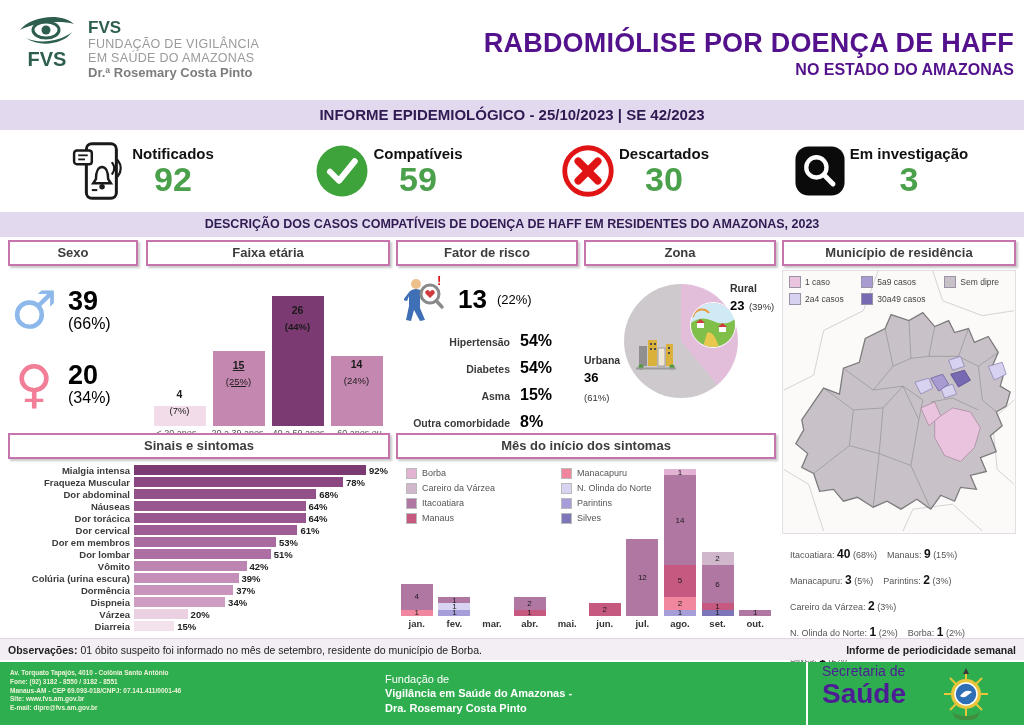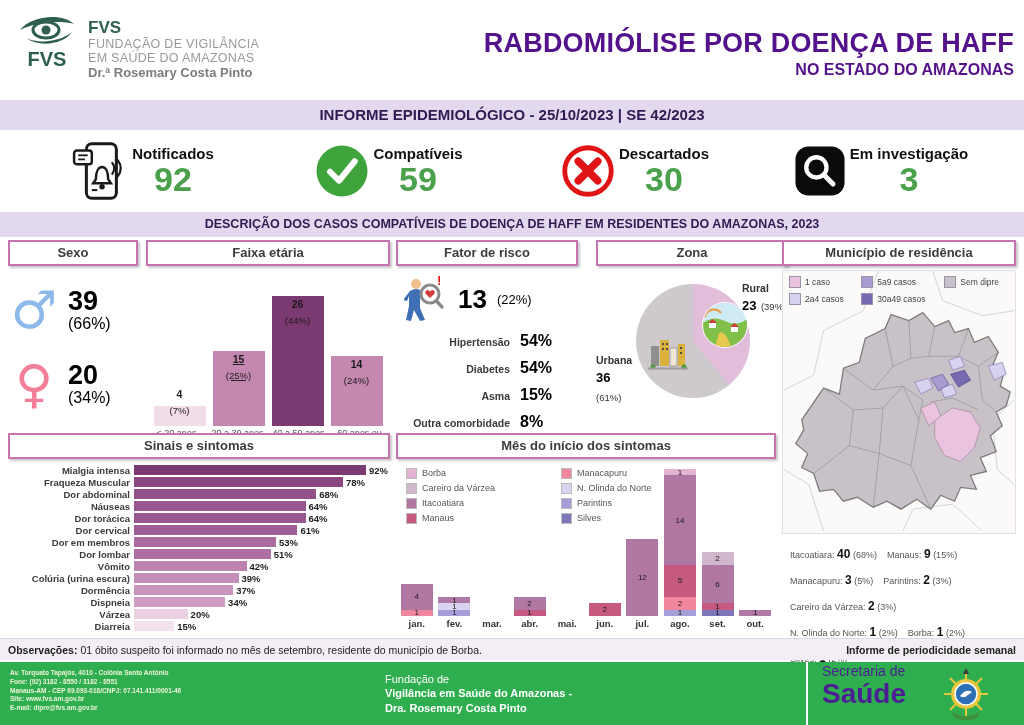--- a/index.html
+++ b/index.html
@@ -51,21 +51,21 @@
   
   #panel-fator{left:396px;top:240px;width:182px;height:192px;}
   #fator-head{position:absolute;top:36px;left:8px;right:8px;display:flex;align-items:center;gap:10px;}
   #fator-value{font-size:26px;font-weight:bold;color:#000;}
   #fator-pct{font-size:13px;color:#000;}
   #fator-rows{position:absolute;top:92px;left:0;right:14px;}
   .fator-row{display:flex;align-items:baseline;justify-content:flex-end;gap:10px;margin-bottom:9px;}
   .fator-label{font-size:10.5px;font-weight:bold;color:#3a3a3a;}
   .fator-pct{font-size:16px;font-weight:bold;color:#000;width:44px;text-align:left;}
   
-  #panel-zona{left:584px;top:240px;width:192px;height:192px;margin-left:12px;}
+  #panel-zona{left:584px;top:240px;width:192px;height:192px;}
   #pie{position:absolute;top:44px;left:40px;width:114px;height:114px;border-radius:50%;}
   #zona-rural{position:absolute;top:42px;right:0;text-align:left;width:46px;line-height:1.2;}
   #zona-urbana{position:absolute;top:114px;left:0;width:44px;line-height:1.2;}
   .zona-name{font-size:10.5px;font-weight:bold;color:#333;}
   .zona-val b{font-size:13px;color:#000;}
   .zona-val span{font-size:9.5px;color:#333;}
   #city-icon{position:absolute;top:96px;left:52px;}
   #rural-icon{position:absolute;top:62px;left:106px;width:44px;height:44px;border-radius:50%;overflow:hidden;border:1px solid #fff;}
   
   #panel-municipio{left:782px;top:240px;width:234px;height:392px;}
@@ -218,25 +218,25 @@
 
 <div class="panel" id="panel-faixa">
   <div class="panel-header">Faixa etária</div>
   <div id="faixa-bars">
       <div class="faixa-slot">
         <div class="faixa-bar" style="height: 20px; background: rgb(243, 220, 234);"></div>
         <div class="faixa-label" style="bottom: 8px;"><b>4</b><span>(7%)</span></div>
       </div>
       <div class="faixa-slot">
         <div class="faixa-bar" style="height: 75px; background: rgb(196, 135, 175);"></div>
-        <div class="faixa-label" style="bottom: 43px; text-decoration: underline;"><b>15</b><span>(25%)</span></div>
+        <div class="faixa-label" style="bottom: 37px; text-decoration: underline;"><b>15</b><span>(25%)</span></div>
       </div>
       <div class="faixa-slot">
         <div class="faixa-bar" style="height: 130px; background: rgb(124, 58, 114);"></div>
-        <div class="faixa-label" style="bottom: 98px;"><b>26</b><span>(44%)</span></div>
+        <div class="faixa-label" style="bottom: 92px; font-weight: bold;"><b>26</b><span>(44%)</span></div>
       </div>
       <div class="faixa-slot">
         <div class="faixa-bar" style="height: 70px; background: rgb(196, 135, 175);"></div>
         <div class="faixa-label" style="bottom: 38px;"><b>14</b><span>(24%)</span></div>
       </div>
     </div>
   <div id="faixa-x">
       <div class="faixa-cat">&lt; 20 anos</div>
       <div class="faixa-cat">20 a 39 anos</div>
       <div class="faixa-cat">40 a 59 anos</div>

